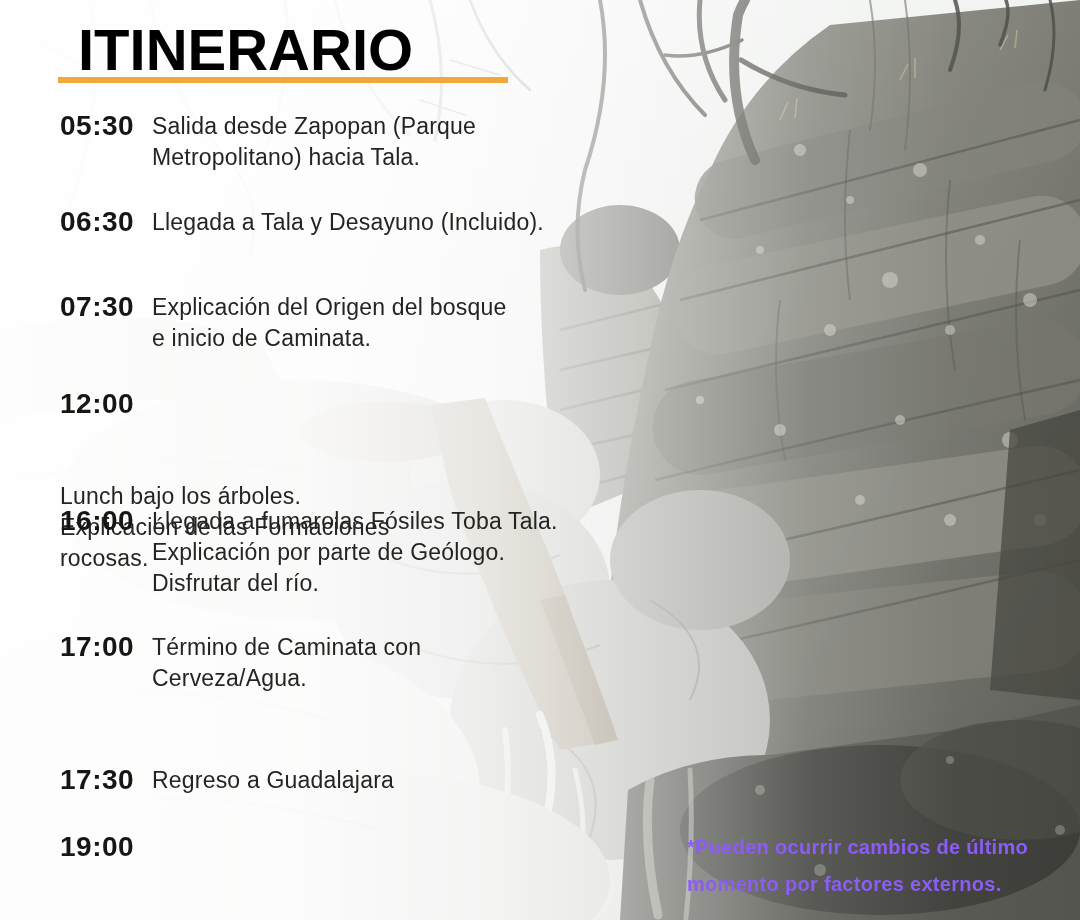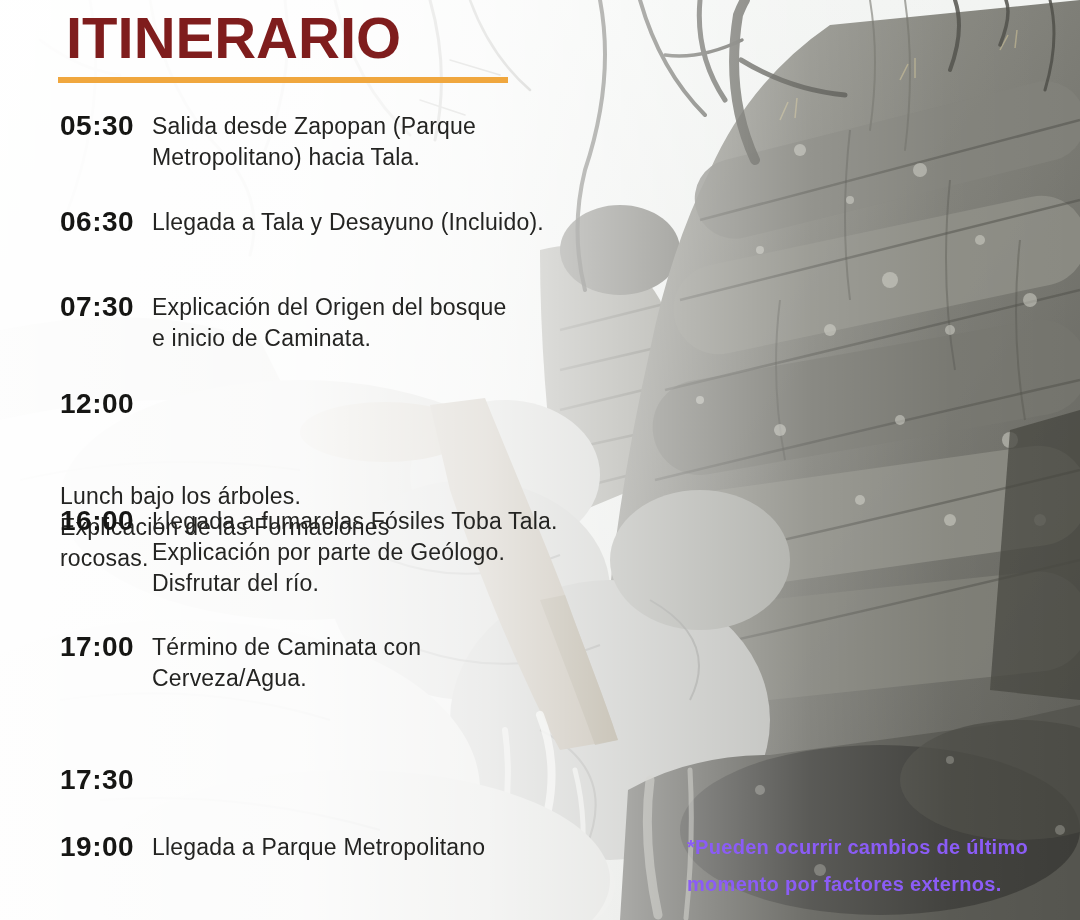--- a/index.html
+++ b/index.html
@@ -6,23 +6,23 @@
   .poster{
     position:relative;
     width:1080px;height:920px;
     overflow:hidden;
     font-family:"Liberation Sans","DejaVu Sans",sans-serif;
   }
   .bg{position:absolute;inset:0;width:100%;height:100%;display:block;}
   .content{position:absolute;inset:0;z-index:2;}
 
   .title{
-    position:absolute;left:66px;top:4px;margin:0;
+    position:absolute;left:66px;top:4px;margin:12px;
     font-size:58px;font-weight:800;letter-spacing:0px;
-    color:#7f1d1d;
+    color:#000000;
   }
   .title-underline{
     position:absolute;left:58px;top:77px;
     width:450px;height:6px;background:#F0A73E;
   }
 
   .schedule{position:absolute;inset:0;}
   .row{position:absolute;left:60px;display:flex;align-items:flex-start;}
   .row .time{
     width:92px;flex:0 0 92px;
@@ -250,23 +250,23 @@
 Explicación por parte de Geólogo.
 Disfrutar del río.</div>
         </div>
         <div class="row">
           <div class="time">17:00</div>
           <div class="desc">Término de Caminata con
 Cerveza/Agua.</div>
         </div>
         <div class="row">
           <div class="time">17:30</div>
+          <div class="desc">Regreso a Guadalajara</div>
         </div>
         <div class="row">
           <div class="time">19:00</div>
-          <div class="desc">Llegada a Parque Metropolitano</div>
         </div>
       </div>
 
     <div class="footnote">*Pueden ocurrir cambios de último
 momento por factores externos.</div>
   </div>
 </div>
 
 </body></html>

